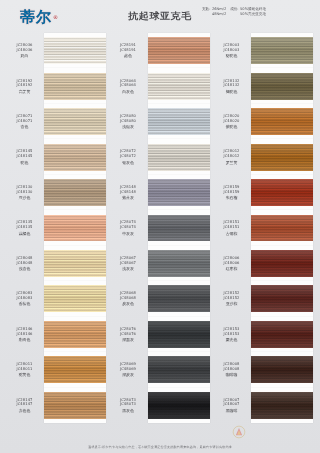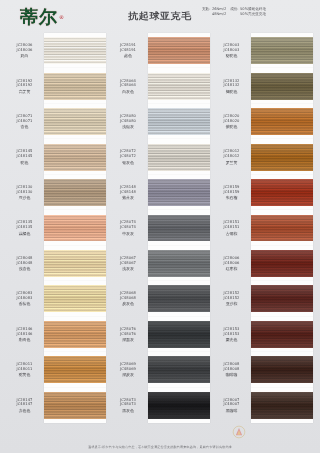--- a/index.html
+++ b/index.html
@@ -12,21 +12,21 @@
   .page { position:absolute; inset:0; }
 
   
   .header { position:absolute; top:0; left:0; width:320px; height:33px; }
   .logo {
     position:absolute; left:20px; top:6px; width:80px; height:22px;
     display:flex; align-items:center;
   }
   .logo-text {
     font-family:"DejaVu Sans","Liberation Sans",sans-serif;
-    font-size:18px; font-weight:bold; color:#14532d;
+    font-size:15px; font-weight:bold; color:#0369a1;
     letter-spacing:1px; line-height:1;
     text-shadow:0 0 1px rgba(184,39,45,.5);
   }
   .logo-tm { font-size:5px; color:#b8272d; vertical-align:super; margin-left:1px; }
 
   .title {
     position:absolute; left:95px; top:11px; width:130px;
     text-align:center; font-size:10px; color:#4b4b4f;
     letter-spacing:.6px; font-weight:bold; line-height:1;
     transform:scaleY(.92);

